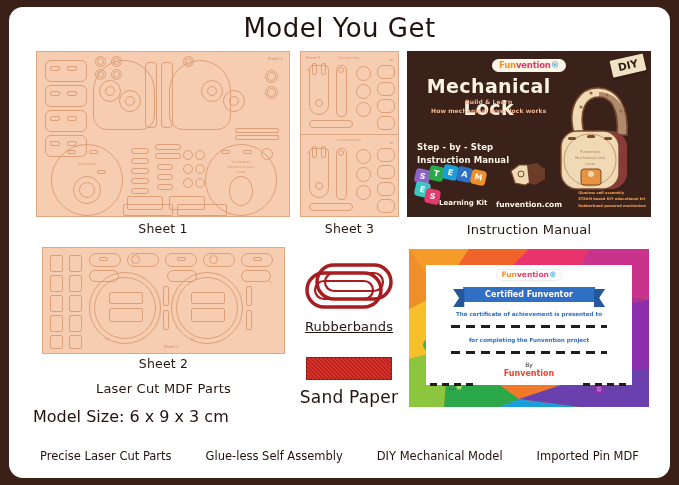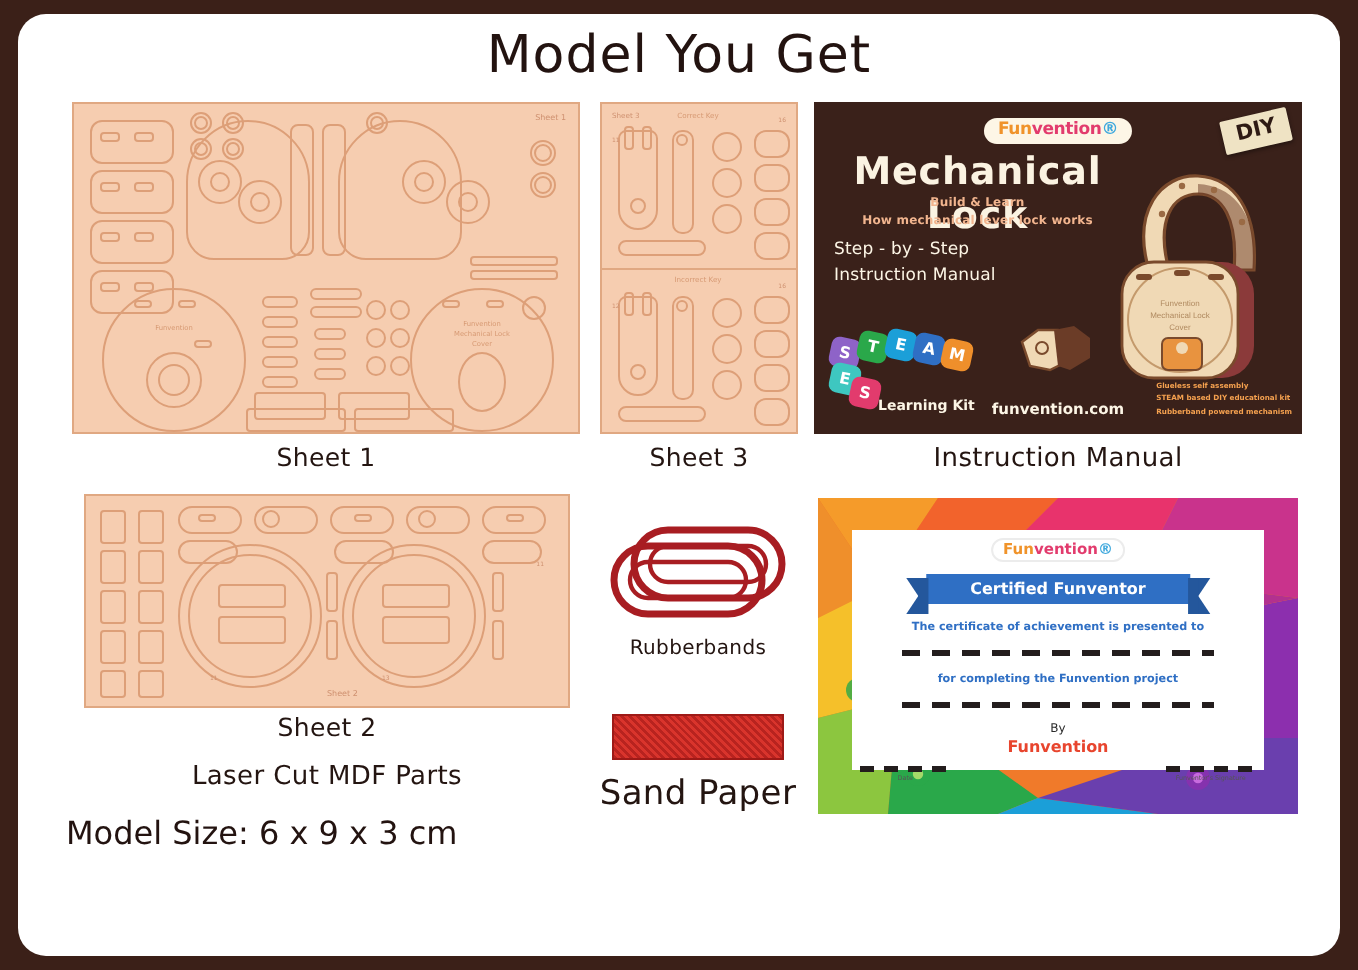--- a/index.html
+++ b/index.html
@@ -85,22 +85,22 @@
     letter-spacing:.4px; font-family:"DejaVu Sans", sans-serif;
   }
   #manual-sub1, #manual-sub2 {
     position:absolute; left:0; width:67%;
     text-align:center; color:#f2b58f;
     font-size:6px; font-weight:bold; letter-spacing:.1px;
   }
   #manual-sub1 { top:47px; }
   #manual-sub2 { top:56px; }
   #manual-step {
-    position:absolute; left:10px; top:68px;
-    color:#fdf6e6; font-size:8.5px; font-weight:normal;
+    position:absolute; left:10px; top:90px;
+    color:#fdf6e6; font-size:8.5px; font-weight:bold;
     line-height:1.55; letter-spacing:.1px;
   }
   #diy-tag {
     position:absolute; right:6px; top:6px;
     background:#efe3c4; color:#2e1a14;
     font-size:10.5px; font-weight:bold;
     padding:2px 7px 3px; border-radius:1px;
     transform:rotate(-13deg);
     box-shadow:0 1px 2px rgba(0,0,0,.4);
   }
@@ -439,21 +439,21 @@
       </div>
     </div>
     <div class="caption" style="left:398px; top:215px; width:244px; font-size:13px;">Instruction Manual</div>
 
     <svg id="rubber" style="left:292px; top:252px; width:96px; height:56px;" viewBox="0 0 96 56">
       <rect x="6" y="14" width="74" height="34" rx="17" fill="none" stroke="#a81d22" stroke-width="3.5"></rect>
       <rect x="16" y="6" width="74" height="34" rx="17" fill="none" stroke="#a81d22" stroke-width="3.5"></rect>
       <rect x="14" y="22" width="58" height="18" rx="9" fill="none" stroke="#a81d22" stroke-width="2.2"></rect>
       <rect x="24" y="14" width="58" height="18" rx="9" fill="none" stroke="#a81d22" stroke-width="2.2"></rect>
     </svg>
-    <div class="caption" style="left:286px; top:312px; width:108px; font-size:10px;">Rubberbands</div>
+    <div class="caption" style="left:286px; top:312px; width:108px; font-size:13px;text-decoration:underline;">Rubberbands</div>
 
     <div id="sandpaper" style="left:297px; top:350px; width:86px; height:23px;"></div>
     <div class="caption" style="left:286px; top:380px; width:108px; font-size:17px;">Sand Paper</div>
 
     <div id="cert" style="left:400px; top:242px; width:240px; height:158px;">
 
       <svg style="position:absolute; inset:0; width:100%; height:100%;" viewBox="0 0 240 158" preserveAspectRatio="none">
         <rect width="240" height="158" fill="#f07a2a"></rect>
         <polygon points="0,0 60,0 30,45" fill="#f59b2a"></polygon>
         <polygon points="60,0 120,0 80,40 30,45" fill="#f2632c"></polygon>
@@ -495,15 +495,21 @@
         <div class="cert-fv" style="top:104px;">Funvention</div>
         <div class="cert-sig" style="left:2%; top:118px;"></div>
         <div class="cert-siglabel" style="left:2%; top:122px;">Date</div>
         <div class="cert-sig" style="right:2%; top:118px;"></div>
         <div class="cert-siglabel" style="right:2%; top:122px;">Funventor's Signature</div>
       </div>
     </div>
 
     <div id="model-size">Model Size: 6 x 9 x 3 cm</div>
 
+    <div id="features">
+      <span>Precise Laser Cut Parts</span>
+      <span>Glue-less Self Assembly</span>
+      <span>DIY Mechanical Model</span>
+      <span>Imported Pin MDF</span>
+    </div>
 
   </div>
 </div>
 
 </body></html>

